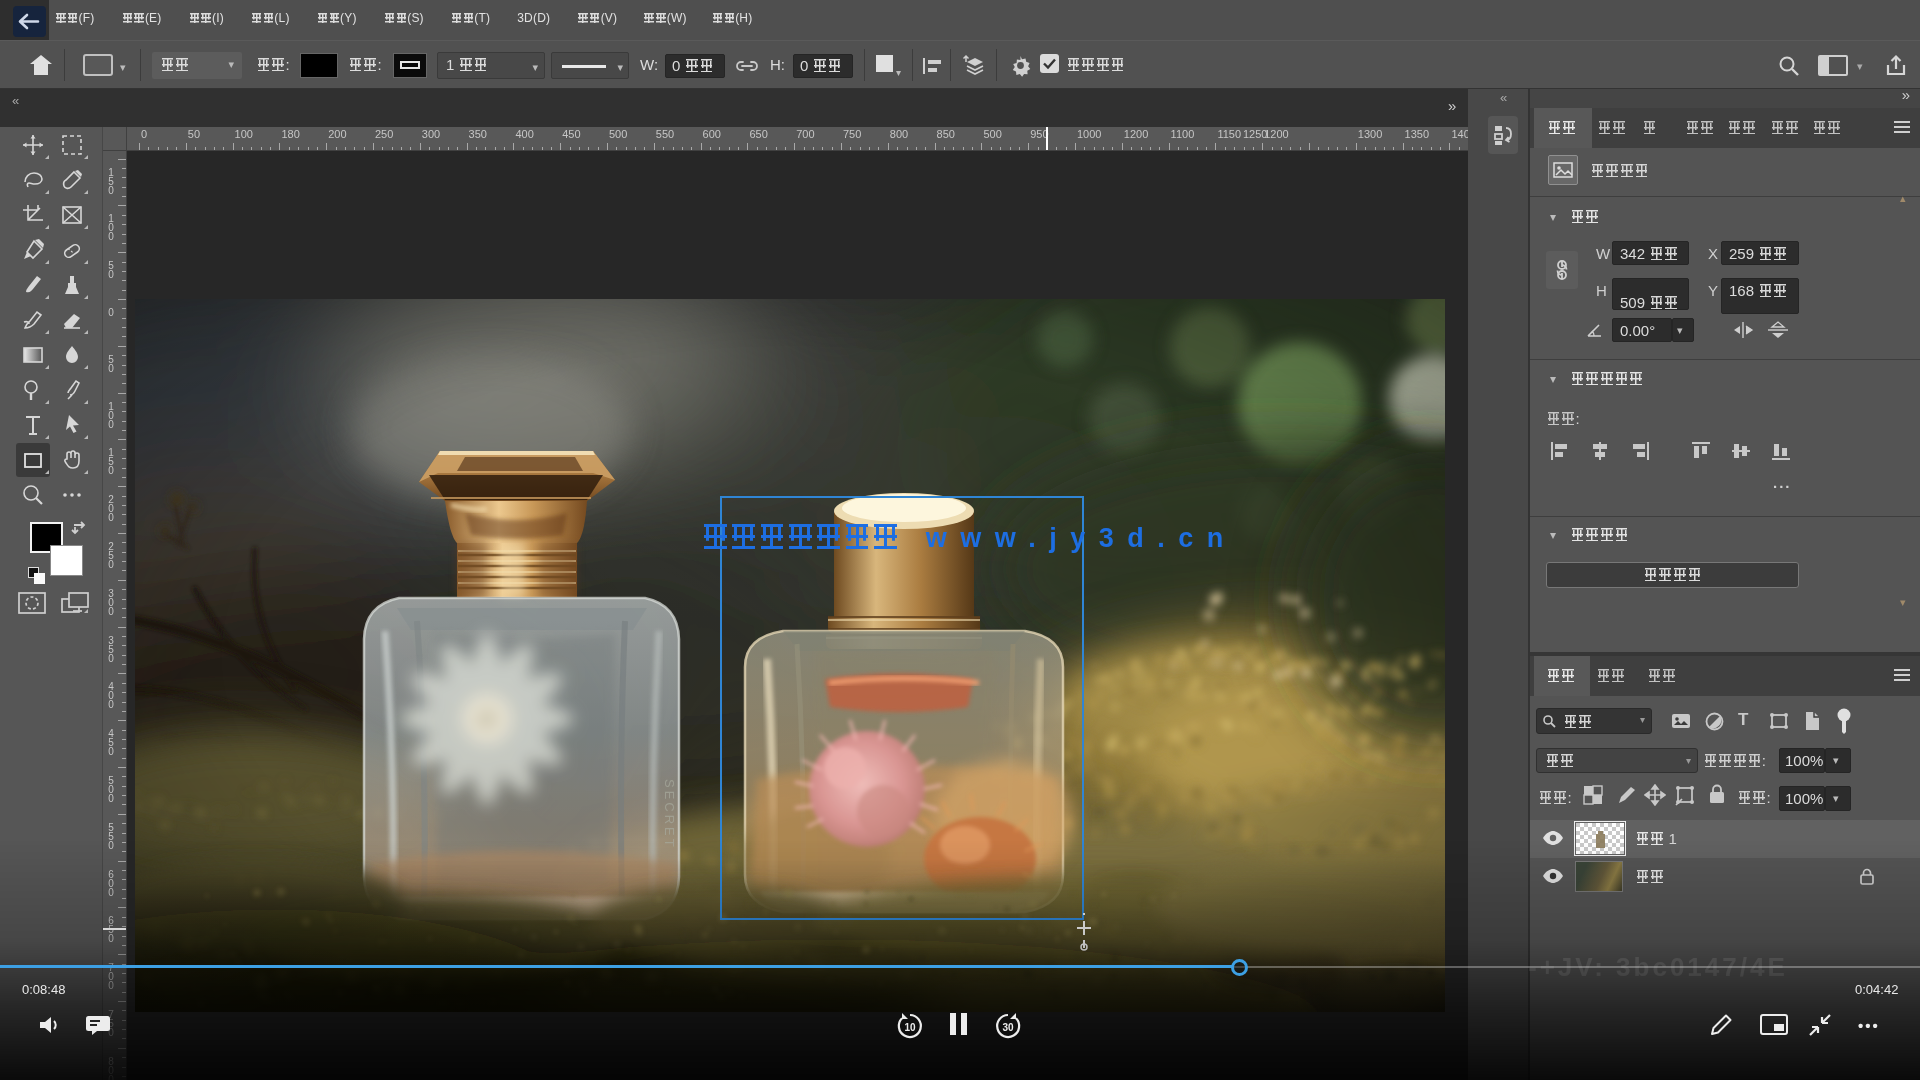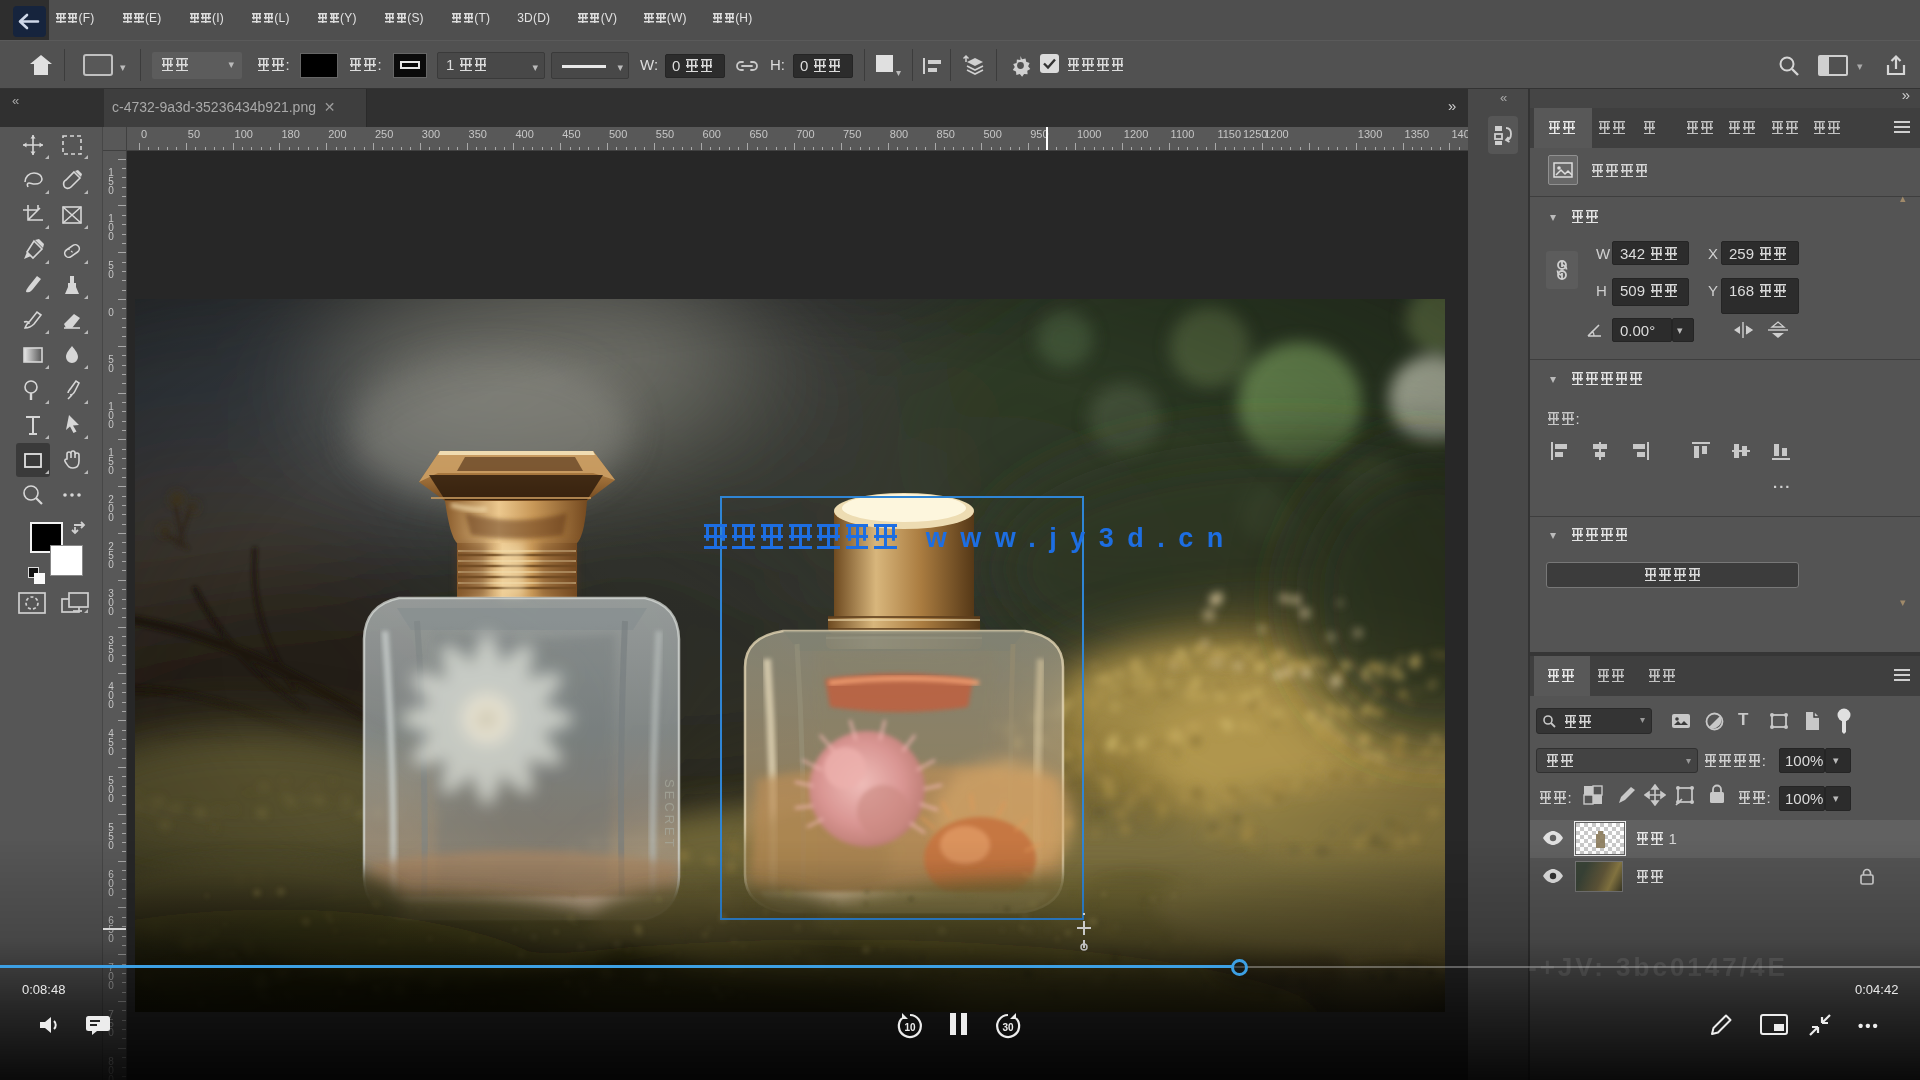--- a/index.html
+++ b/index.html
@@ -100,21 +100,20 @@
     </div>
  <div class="abs" style="left:1857px;top:19px;color:#aaa;font-size:11px">▾</div>
  <svg class="abs" style="left:1883px;top:12px" width="26" height="26">
       <path d="M13 16V4M8.5 8L13 3.5 17.5 8" stroke="#d6d6d6" stroke-width="2.2" fill="none"></path>
       <path d="M5 12v9h16v-9" stroke="#d6d6d6" stroke-width="2.2" fill="none"></path>
     </svg>
 </div>
 
 <div class="abs" style="left:0;top:89px;width:1920px;height:38px;background:#303030;color:#bdbdbd">
  <div class="abs" style="left:12px;top:4px;font-size:13px;color:#a8a8a8;letter-spacing:-1px">«</div>
- <div class="abs" style="left:104px;top:0;width:263px;height:38px;background:#3e3e3e;border-right:1px solid #2a2a2a;padding:10px 8px;font-size:14px;color:#a9a9a9;white-space:nowrap;overflow:hidden">c-4732-9a3d-35236434b921.png&nbsp;&nbsp;<span style="color:#9a9a9a">✕</span></div>
  <div class="abs" style="left:1448px;top:8px;font-size:15px;color:#cfcfcf;letter-spacing:-2px">»</div>
 </div>
 
 <div class="abs" style="left:0;top:127px;width:103px;height:953px;background:#565656;border-right:1px solid #474747">
  <div class="abs" style="left:16px;top:316px;width:34px;height:34px;background:#3a3a3a;border-radius:3px"></div>
     <svg class="abs" style="left:21px;top:6px" width="24" height="24">
       <path d="M12 2v20M2 12h20" stroke="#d6d6d6" stroke-width="1.6" fill="none"></path>
       <path d="M12 2l-2.5 3.5h5zM12 22l-2.5-3.5h5zM2 12l3.5-2.5v5zM22 12l-3.5-2.5v5z" fill="#d6d6d6"></path>
     </svg>
     <svg class="abs" style="left:60px;top:6px" width="24" height="24">
@@ -1853,21 +1852,21 @@
           <path d="M16 11v5M16 22v5M16 14a4.5 4.5 0 014.5 4.5M16 24a4.5 4.5 0 01-4.5-4.5" stroke="#d0d0d0" stroke-width="1.8" fill="none"></path>
           <circle cx="16" cy="14" r="4" stroke="#d0d0d0" fill="none" stroke-width="1.8"></circle>
           <circle cx="16" cy="24" r="4" stroke="#d0d0d0" fill="none" stroke-width="1.8"></circle>
         </svg>
       </div>
   <div class="abs" style="left:66px;top:97px;color:#cfcfcf">W</div>
   <div class="abs well" style="left:82px;top:93px;width:77px;height:24px;padding:3px 7px">342 <i class="cj s"></i><i class="cj s"></i></div>
   <div class="abs" style="left:178px;top:97px;color:#cfcfcf">X</div>
   <div class="abs well" style="left:191px;top:93px;width:78px;height:24px;padding:3px 7px">259 <i class="cj s"></i><i class="cj s"></i></div>
   <div class="abs" style="left:66px;top:134px;color:#cfcfcf">H</div>
-  <div class="abs well" style="left:82px;top:130px;width:77px;height:28px;padding:3px 7px">509 <i class="cj s"></i><i class="cj s"></i></div>
+  <div class="abs well" style="left:82px;top:130px;width:77px;height:28px;padding:15px 7px">509 <i class="cj s"></i><i class="cj s"></i></div>
   <div class="abs" style="left:178px;top:134px;color:#cfcfcf">Y</div>
   <div class="abs well" style="left:191px;top:130px;width:78px;height:36px;padding:3px 7px">168 <i class="cj s"></i><i class="cj s"></i></div>
   <svg class="abs" style="left:55px;top:174px" width="22" height="18">
         <path d="M3 14L14 3M3 14h13" stroke="#cfcfcf" stroke-width="1.6" fill="none"></path>
         <path d="M9 14a7 7 0 00-2-5" stroke="#cfcfcf" stroke-width="1.4" fill="none"></path>
       </svg>
   <div class="abs well" style="left:82px;top:170px;width:60px;height:24px;padding:3px 7px">0.00°</div>
   <div class="abs well" style="left:142px;top:170px;width:22px;height:24px;color:#bbb;font-size:11px;padding:5px 4px">▾</div>
   <svg class="abs" style="left:200px;top:172px" width="26" height="20">
         <path d="M13 2v16" stroke="#cfcfcf" stroke-width="1.4"></path>

